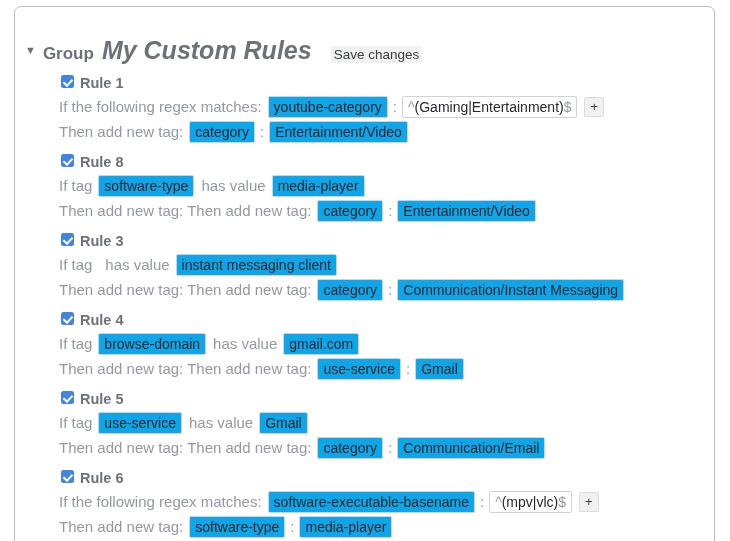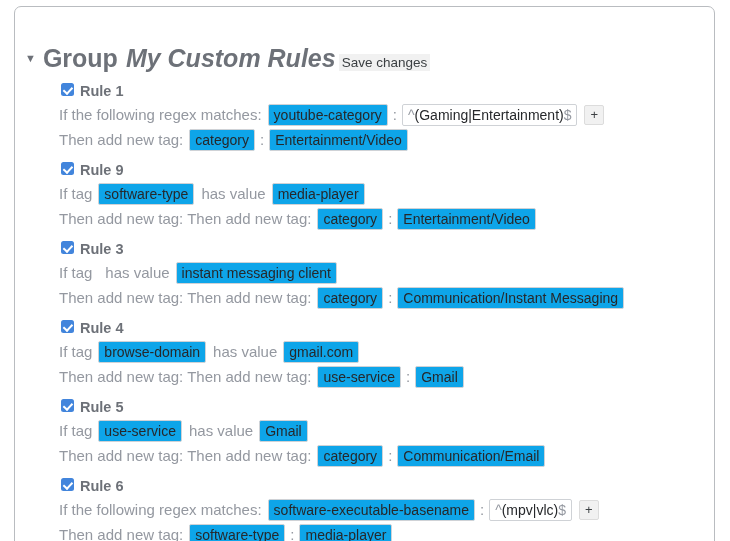--- a/index.html
+++ b/index.html
@@ -36,40 +36,40 @@
     color: #6d7178;
     font-size: 11px;
     line-height: 1;
     margin-right: 7px;
     position: relative;
     top: -5px;
     cursor: pointer;
   }
 
   .group-word {
-    font-size: 25px;
+    font-size: 17px;
     font-weight: bold;
     color: #6d7178;
     margin-top: 23px;
   }
 
   .group-name {
     font-size: 25px;
     font-weight: bold;
     font-style: italic;
     color: #6d7178;
     margin-left: 8px;
   }
 
   .save-changes {
     font-size: 13.5px;
     color: #3c4043;
     background: #f1f1f1;
     padding: 1px 3px;
-    margin-left: 3px;
+    margin-left: 19px;
     cursor: pointer;
   }
 
   .rules {
     padding: 0 0 0 10px;
   }
 
   .rule {
     margin-top: 10px;
   }
@@ -203,21 +203,21 @@
         <div class="rule-line">
           <span class="lbl">Then add new tag:</span>
           <span class="field">category</span>
           <span class="colon">:</span>
           <span class="field">Entertainment/Video</span>
         </div>
       </div>
       <div class="rule">
         <div class="rule-title-row">
           <span class="checkbox"></span>
-          <span class="rule-title">Rule 9</span>
+          <span class="rule-title">Rule 8</span>
         </div>
         <div class="rule-line">
           <span class="lbl">If tag</span>
           <span class="field">software-type</span>
           <span class="lbl" style="margin-left: 7px;">has value</span>
           <span class="field">media-player</span>
         </div>
         <div class="rule-line">
           <span class="lbl">Then add new tag: Then add new tag:</span>
           <span class="field">category</span>

